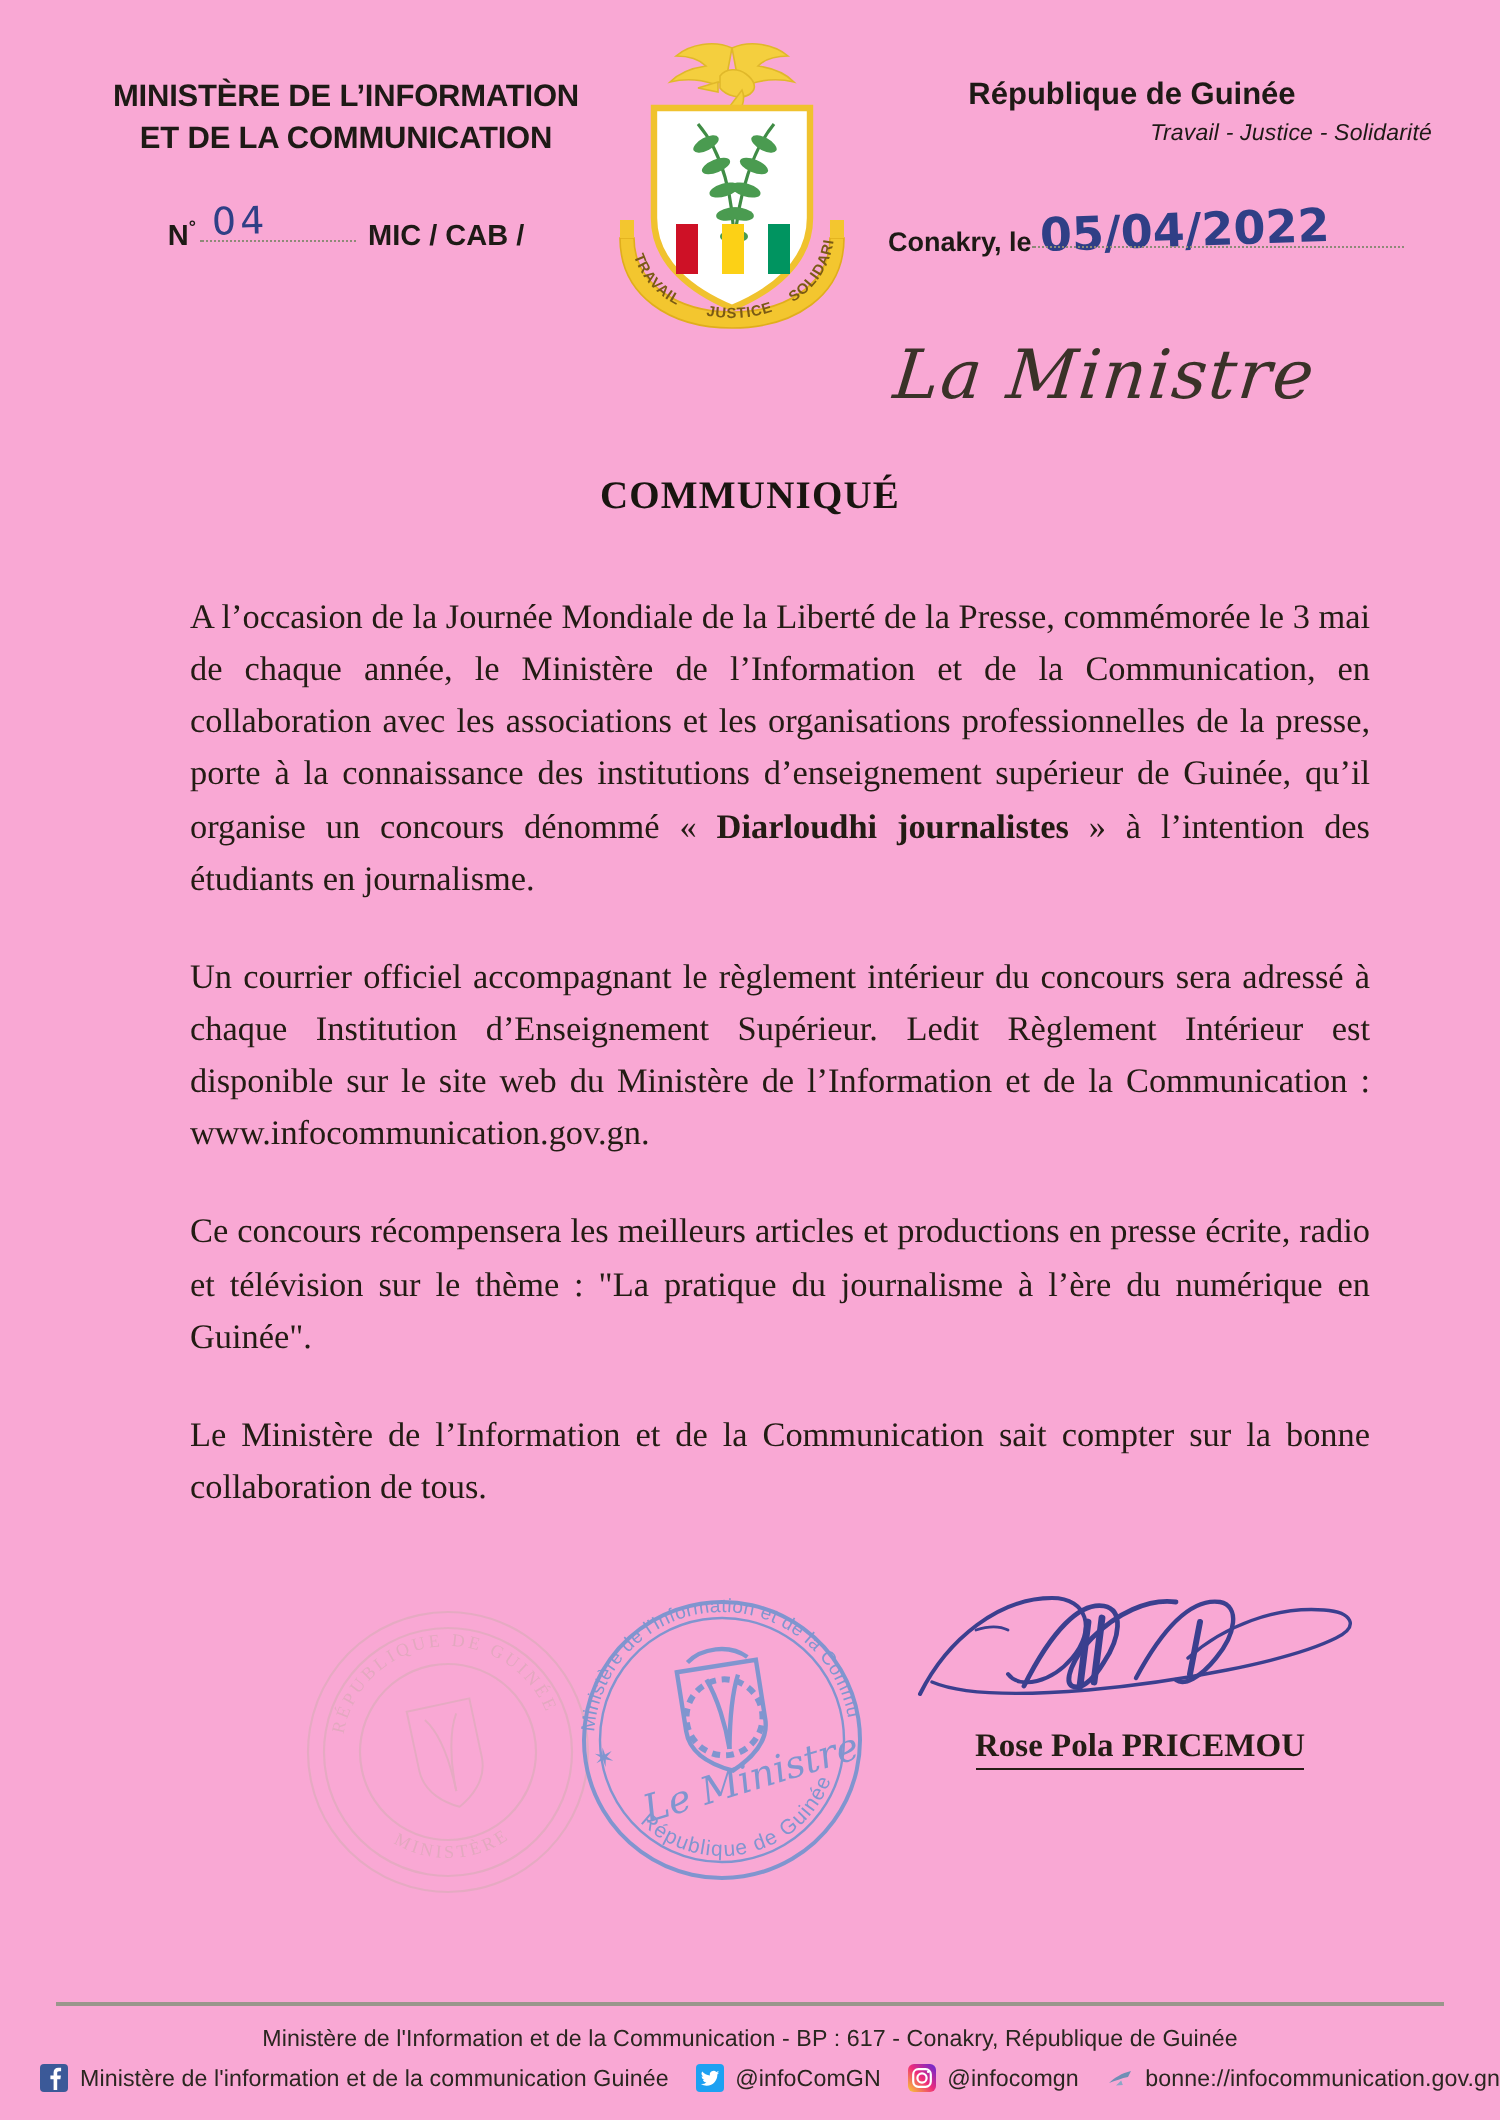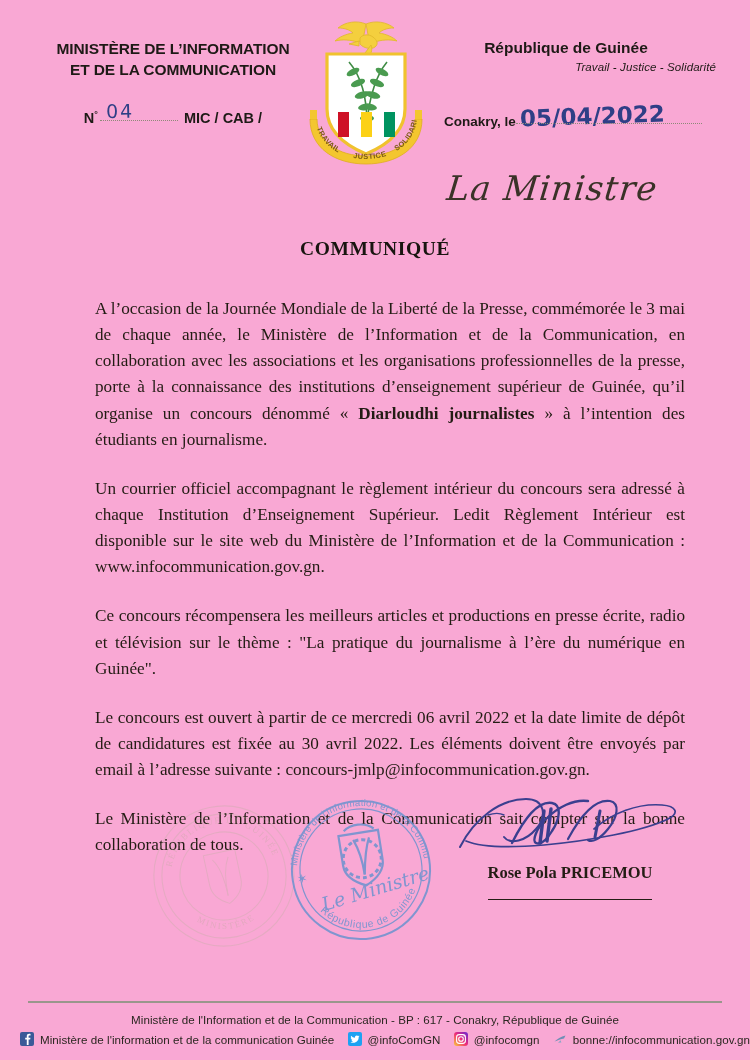--- a/index.html
+++ b/index.html
@@ -206,21 +206,21 @@
   }
   .sig-name {
     position: relative;
     margin-top: 68px;
     font-family: "Liberation Serif", serif;
     font-weight: bold;
     font-size: 16.5px;
     color: #241d15;
     display: inline-block;
     border-bottom: 1.6px solid #241d15;
-    padding-bottom: 16px;
+    padding-bottom: 1px;
     white-space: nowrap;
   }
 
   
   .stamp-blue {
     position: absolute;
     left: 288px;
     top: 797px;
     width: 146px;
     height: 146px;
@@ -350,21 +350,20 @@
   </div>
 
   <div class="la-ministre">La Ministre</div>
 
   <div class="communique">COMMUNIQUÉ</div>
 
   <div class="body-text">
     <p class="para"><span>A l’occasion de la Journée Mondiale de la Liberté de la Presse, commémorée le 3 mai de chaque année, le Ministère de l’Information et de la Communication, en collaboration avec les associations et les organisations professionnelles de la presse, porte à la connaissance des institutions d’enseignement supérieur de Guinée, qu’il organise un concours dénommé « </span><b>Diarloudhi journalistes</b><span> » à l’intention des étudiants en journalisme.</span></p>
     <p class="para"><span>Un courrier officiel accompagnant le règlement intérieur du concours sera adressé à chaque Institution d’Enseignement Supérieur. Ledit Règlement Intérieur est disponible sur le site web du Ministère de l’Information et de la Communication : www.infocommunication.gov.gn.</span></p>
     <p class="para"><span>Ce concours récompensera les meilleurs articles et productions en presse écrite, radio et télévision sur le thème : "La pratique du journalisme à l’ère du numérique en Guinée".</span></p>
-    <p class="para"><span>Le concours est ouvert à partir de ce mercredi 06 avril 2022 et la date limite de dépôt de candidatures est fixée au 30 avril 2022. Les éléments doivent être envoyés par email à l’adresse suivante : concours-jmlp@infocommunication.gov.gn.</span></p>
     <p class="para"><span>Le Ministère de l’Information et de la Communication sait compter sur la bonne collaboration de tous.</span></p>
   </div>
 
   <div class="stamp-dry">
     <svg viewBox="0 0 152 152" width="152" height="152">
       <g transform="rotate(-12 76 76)" fill="none" stroke="#b8b09a" stroke-width="1.1">
         <circle cx="76" cy="76" r="70"></circle>
         <circle cx="76" cy="76" r="62"></circle>
         <circle cx="76" cy="76" r="44"></circle>
       </g>

